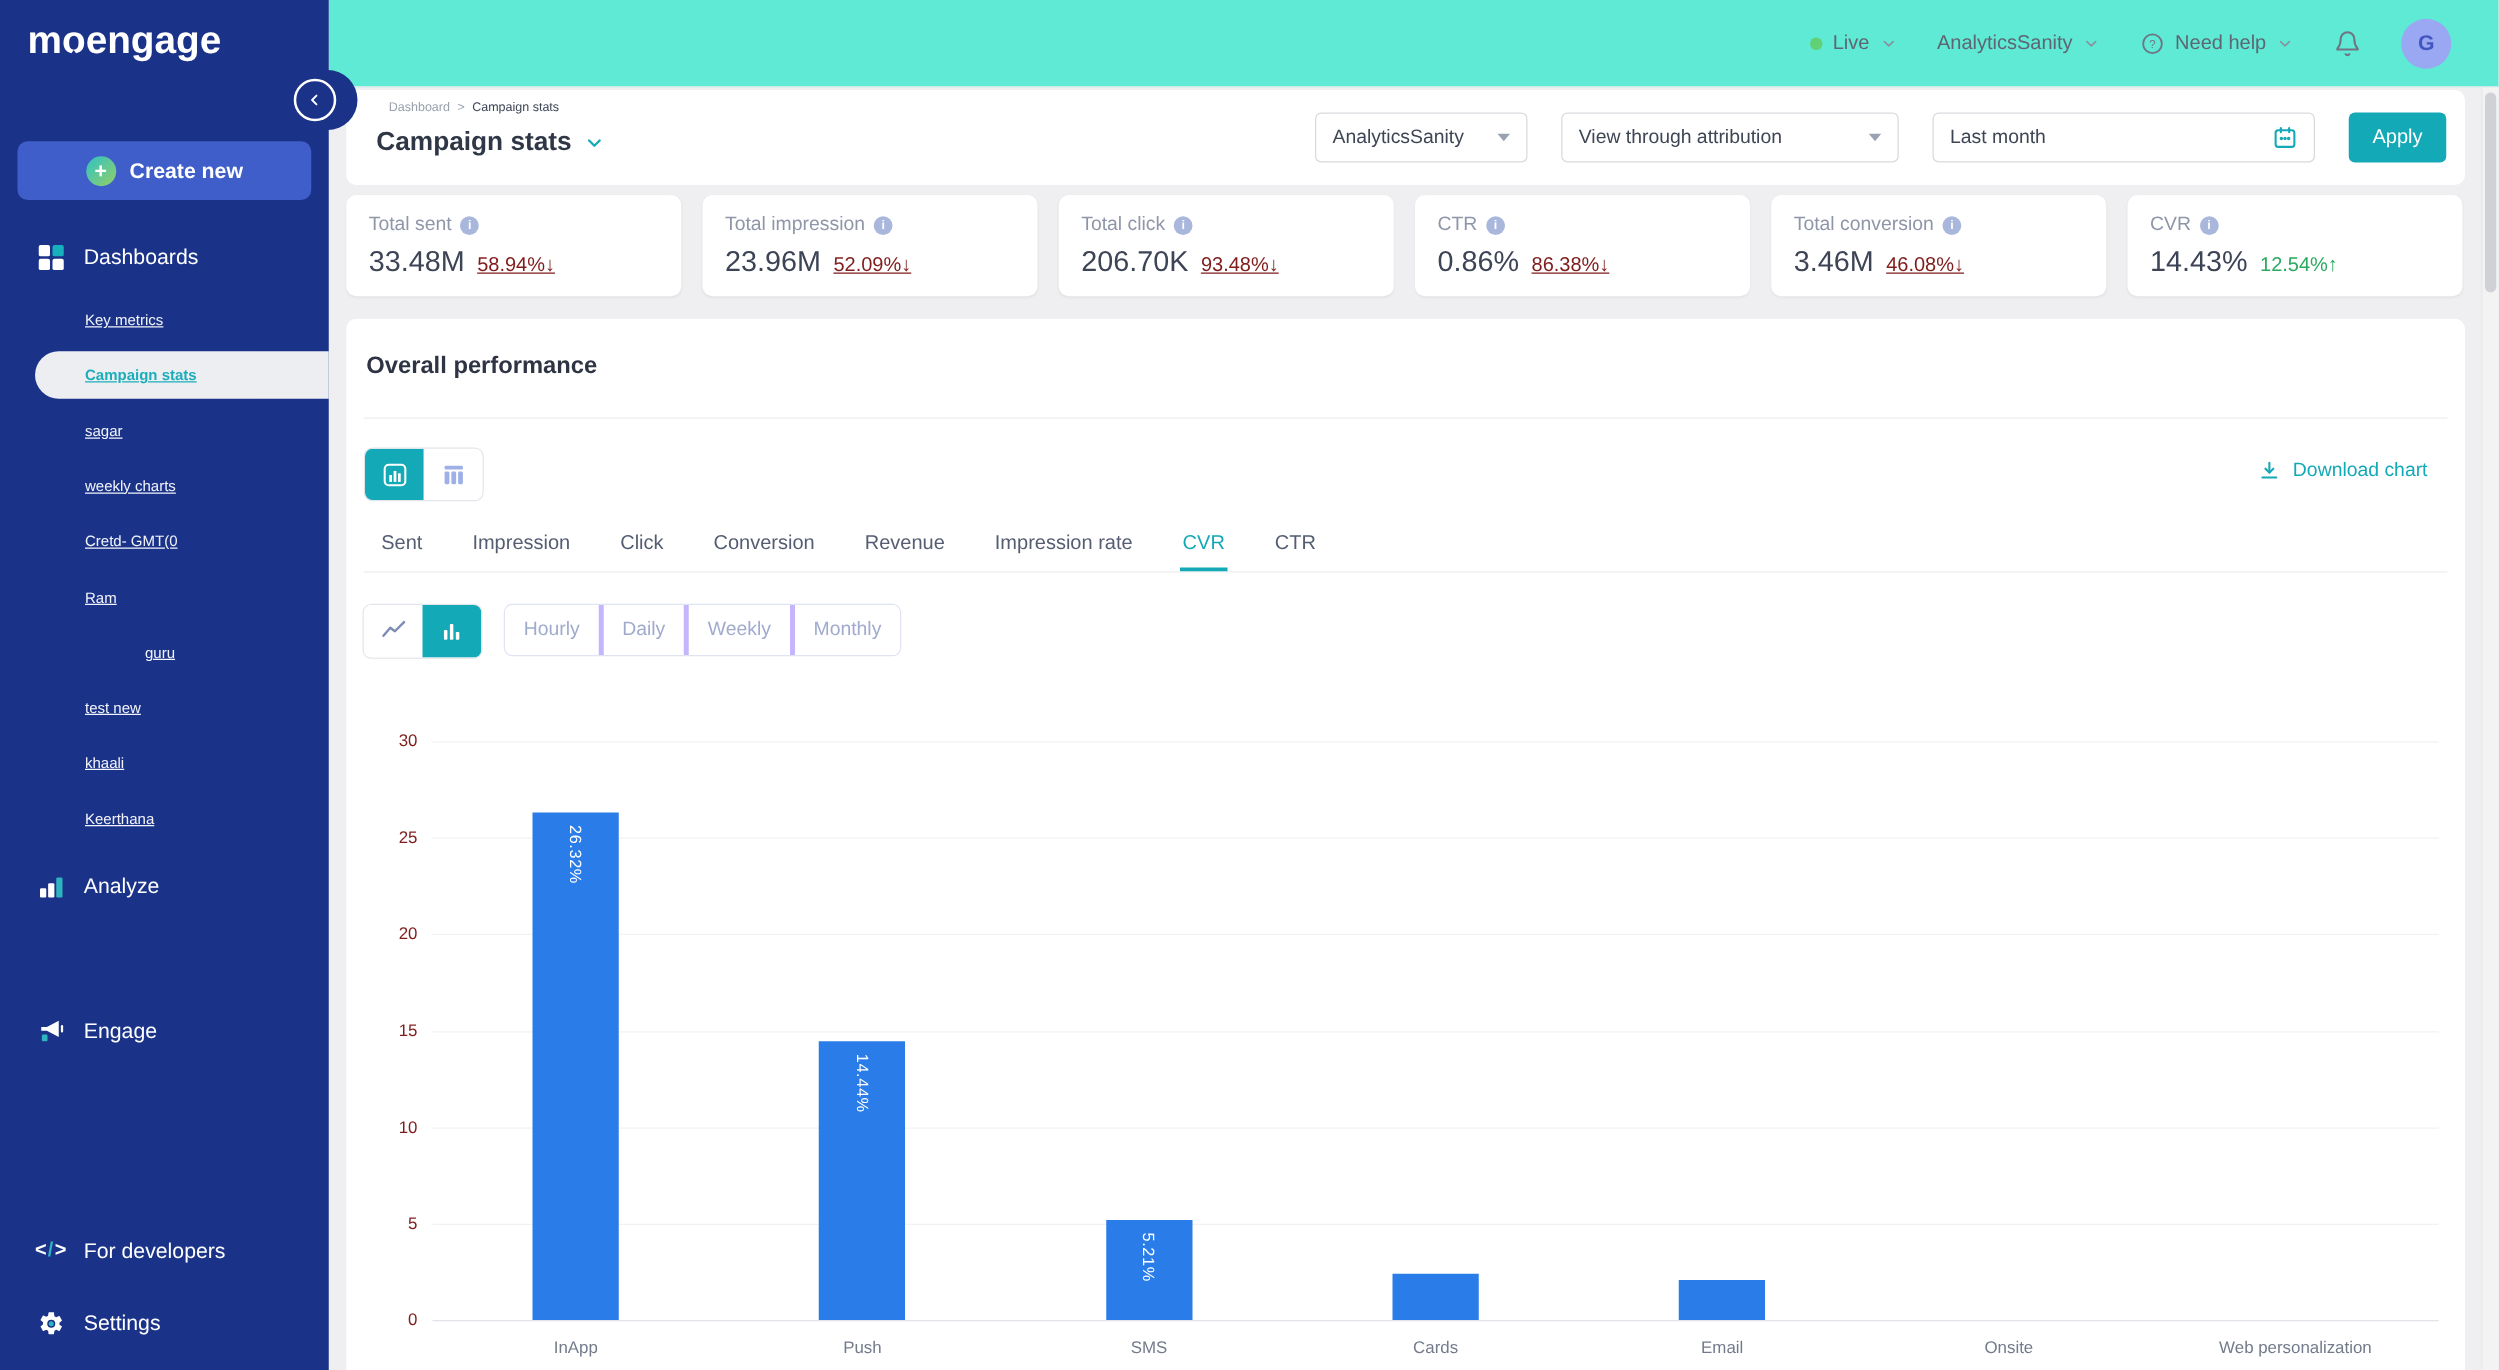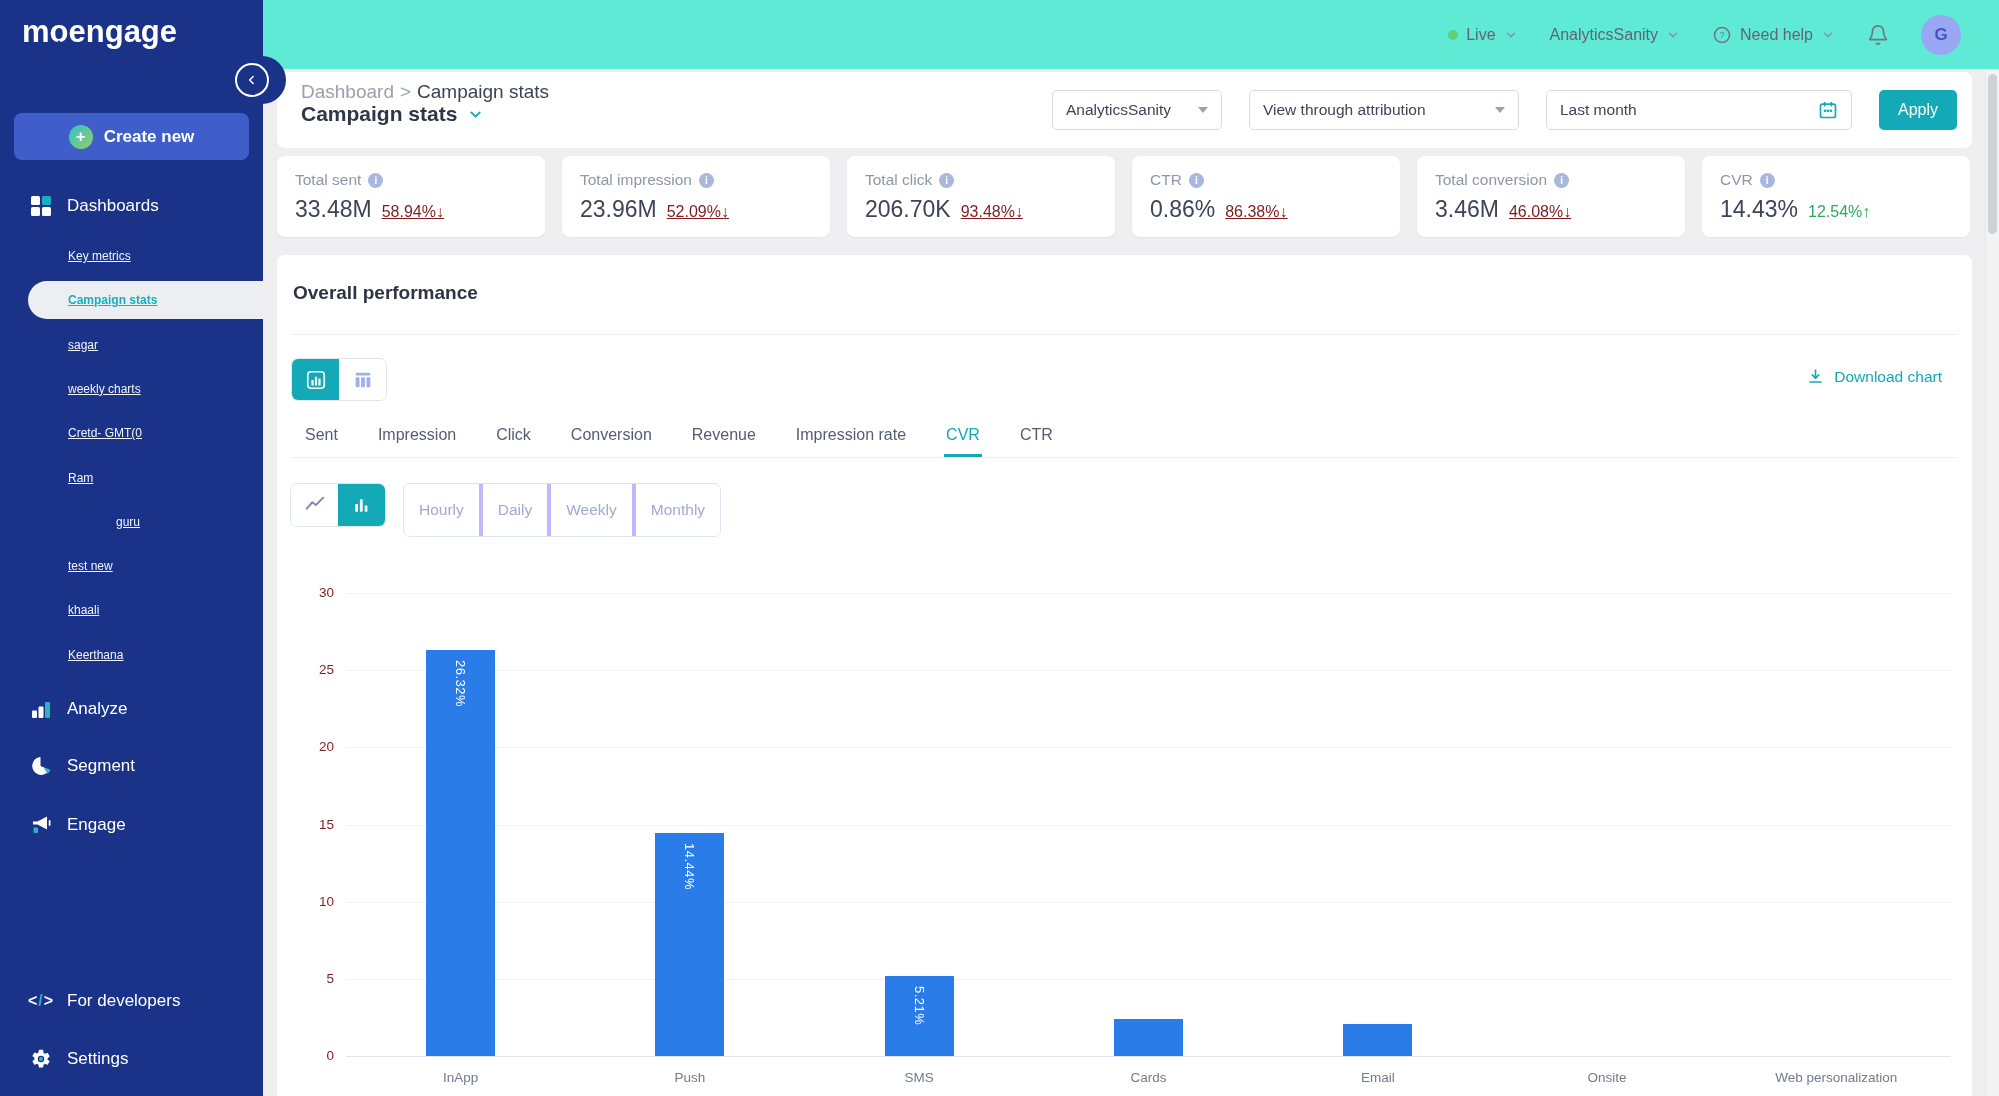--- a/index.html
+++ b/index.html
@@ -32,21 +32,21 @@
     display:flex;align-items:center;justify-content:flex-end;gap:32px;padding-right:38px;box-sizing:border-box;
     color:#5f6574;font-size:16px;}
   .tb-item{display:flex;align-items:center;gap:8px;cursor:pointer;}
   .dot-live{width:10px;height:10px;border-radius:50%;background:#62d075;}
   .avatar{width:40px;height:40px;border-radius:50%;background:#9aa7f2;color:#4356c0;font-weight:700;font-size:17px;
     display:flex;align-items:center;justify-content:center;cursor:pointer;}
 
   
   .main{position:absolute;left:263px;top:70px;right:0;bottom:0;background:#efeff1;}
   .panel1{position:absolute;left:14px;top:2px;width:1695px;height:76px;background:#fff;border-radius:8px;box-sizing:border-box;}
-  .breadcrumb{position:absolute;left:24px;top:9px;font-size:19px;color:#9aa0ac;display:flex;gap:6px;text-align:center;}
+  .breadcrumb{position:absolute;left:34px;top:9px;font-size:10px;color:#9aa0ac;display:flex;gap:6px;text-align:center;}
   .breadcrumb .crumb-current{color:#3c4454;}
   .page-title-row{position:absolute;left:24px;top:30px;display:flex;align-items:center;gap:10px;}
   .page-title{font-size:21px;font-weight:700;color:#2f3747;}
   .filters{position:absolute;right:15px;top:18px;display:flex;gap:27px;align-items:center;}
   .dd{height:40px;border:1px solid #d7dade;border-radius:5px;background:#fff;display:flex;align-items:center;
     justify-content:space-between;padding:0 13px;box-sizing:border-box;font-size:15.5px;color:#3e4554;cursor:pointer;}
   .tri{width:0;height:0;border-left:5px solid transparent;border-right:5px solid transparent;border-top:6px solid #9aa2b1;}
   .apply-btn{height:40px;width:78px;background:#14a9b6;border:none;color:#fff;border-radius:5px;font-size:16px;
     display:flex;align-items:center;justify-content:center;cursor:pointer;font-family:inherit;}
 
@@ -72,21 +72,21 @@
   .download-link{position:absolute;right:30px;top:112px;display:flex;align-items:center;gap:9px;color:#14a9b6;
     font-size:15.5px;cursor:pointer;}
   .tabs-row{position:absolute;left:14px;right:14px;top:160px;height:43px;display:flex;gap:36px;padding-left:12px;
     border-bottom:1px solid #eceef1;box-sizing:border-box;}
   .tab{height:100%;display:flex;align-items:center;font-size:16px;color:#545d72;cursor:pointer;
     border-bottom:3px solid transparent;box-sizing:border-box;padding:0 2px;}
   .tab.active{color:#14a9b6;border-color:#14a9b6;}
   .trend-toggle{position:absolute;left:13px;top:228px;display:flex;border:1px solid #e2e5ea;border-radius:7px;overflow:hidden;}
   .tt-btn{width:47px;height:42px;display:flex;align-items:center;justify-content:center;background:#fff;cursor:pointer;}
   .tt-btn.active{background:#14a9b6;}
-  .gran-group{position:absolute;left:126px;top:228px;display:flex;border:1px solid #dfe3f2;border-radius:7px;overflow:hidden;height:54px;box-sizing:border-box;}
+  .gran-group{position:absolute;left:126px;top:228px;display:flex;border:1px solid #dfe3f2;border-radius:7px;overflow:hidden;height:42px;box-sizing:border-box;}
   .gran-btn{padding:0 15px;display:flex;align-items:center;font-size:15.5px;color:#a0aacd;background:#fff;cursor:pointer;
     border-left:4px solid #c4b5fd;}
   .gran-btn:first-child{border-left:none;}
 
   
   .chart-plot{position:absolute;left:69px;right:21px;top:338px;height:463px;}
   .gridline{position:absolute;left:0;right:0;height:1px;background:#f1f2f4;}
   .gridline.baseline{background:#e2e4e9;}
   .ytick{position:absolute;left:-46px;width:34px;text-align:right;font-size:13.5px;color:#7f1d1d;}
   .bar{position:absolute;bottom:0;width:69px;background:#2a7ce9;}
@@ -141,29 +141,20 @@
       <span class="ico">
         <svg width="22" height="22" viewBox="0 0 22 22">
             <rect x="2" y="12.5" width="5" height="7.5" rx="1" fill="#fff"></rect>
             <rect x="8.5" y="8.5" width="5" height="11.5" rx="1" fill="#fff"></rect>
             <rect x="15" y="4" width="5" height="16" rx="1" fill="#2fb3bf"></rect>
           </svg>
       </span>
       <span>Analyze</span>
     </div>
 
-    <div class="side-row" style="top:747px;">
-      <span class="ico">
-        <svg width="22" height="22" viewBox="0 0 22 22">
-            <path fill="#fff" d="M10.5 2a9 9 0 1 0 8.9 12.8L10.5 11V2z"></path>
-            <path fill="#2fb3bf" d="M13.6 12.4l7 2.6a9.2 9.2 0 0 1-3 3.8z"></path>
-          </svg>
-      </span>
-      <span>Segment</span>
-    </div>
 
     <div class="side-row" style="top:806px;">
       <span class="ico">
         <svg width="22" height="22" viewBox="0 0 22 22">
             <rect x="3.5" y="13.5" width="4.5" height="5.5" rx="1" fill="#2fb3bf"></rect>
             <path fill="#fff" d="M3 7.5h4.5L17 2.5v13L7.5 10.5H3z"></path>
             <rect x="18.7" y="6" width="1.8" height="6" rx=".9" fill="#fff"></rect>
           </svg>
       </span>
       <span>Engage</span>

